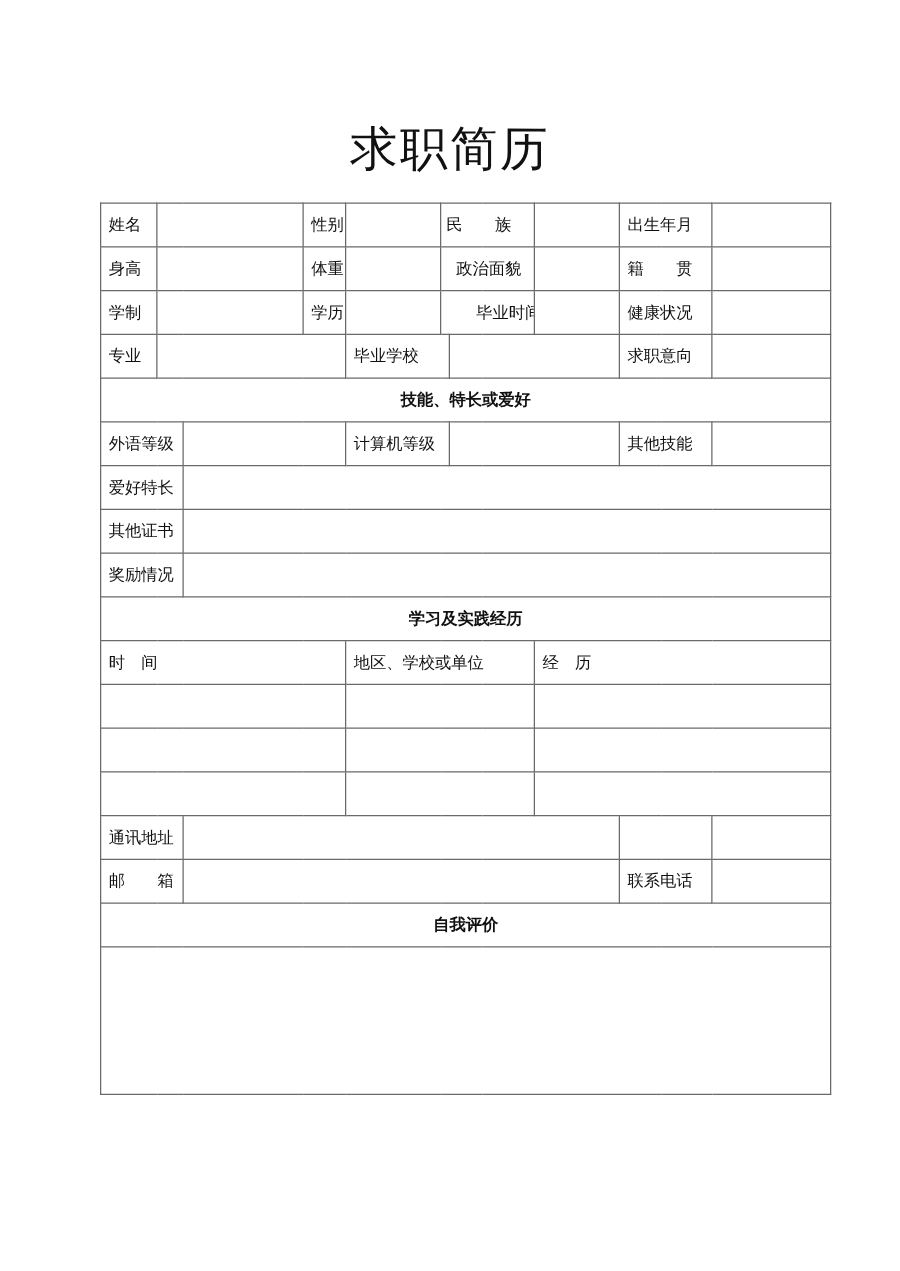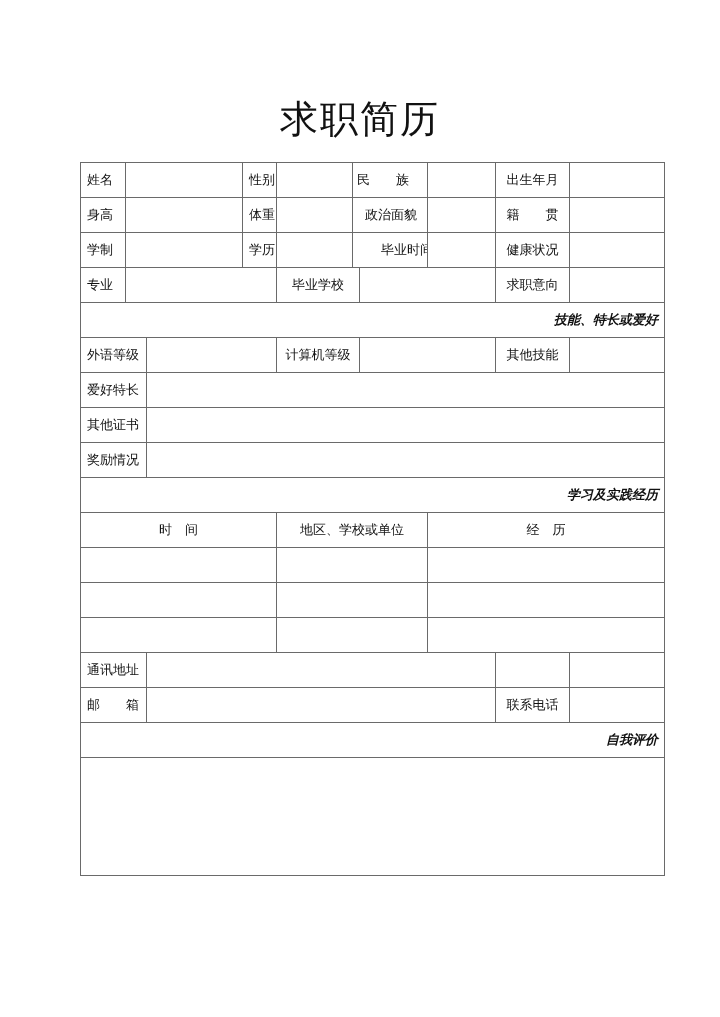--- a/index.html
+++ b/index.html
@@ -1,21 +1,21 @@
 <!DOCTYPE html>
 <html><head>
 <meta charset="utf-8">
 <style>
   html, body { margin:0; padding:0; background:#ffffff; }
   body { width:720px; height:1017px; position:relative; font-family:"DejaVu Sans", sans-serif; color:#111; }
   .title { position:absolute; left:0; top:94px; width:720px; text-align:center; font-family:"DejaVu Serif", serif; font-size:38px; letter-spacing:2px; color:#111; }
   .tbl { position:absolute; left:80px; top:162px; width:584px; border-collapse:collapse; table-layout:fixed; }
   .tbl td { border:1px solid #6a6a6a; height:34px; padding:0 6px; font-size:13px; vertical-align:middle; white-space:nowrap; overflow:hidden; }
-  .c { text-align:center; }
-  .sec { text-align:right; font-weight:bold; font-size:13px;font-style:italic; }
+  .c { }
+  .sec { text-align:center; font-weight:bold; font-size:13px; }
   .big td.area { height:117px; }
 </style>
 </head>
 <body>
 
 <div class="title">求职简历</div>
 
 <table class="tbl">
   <colgroup>
     <col style="width:45px">

